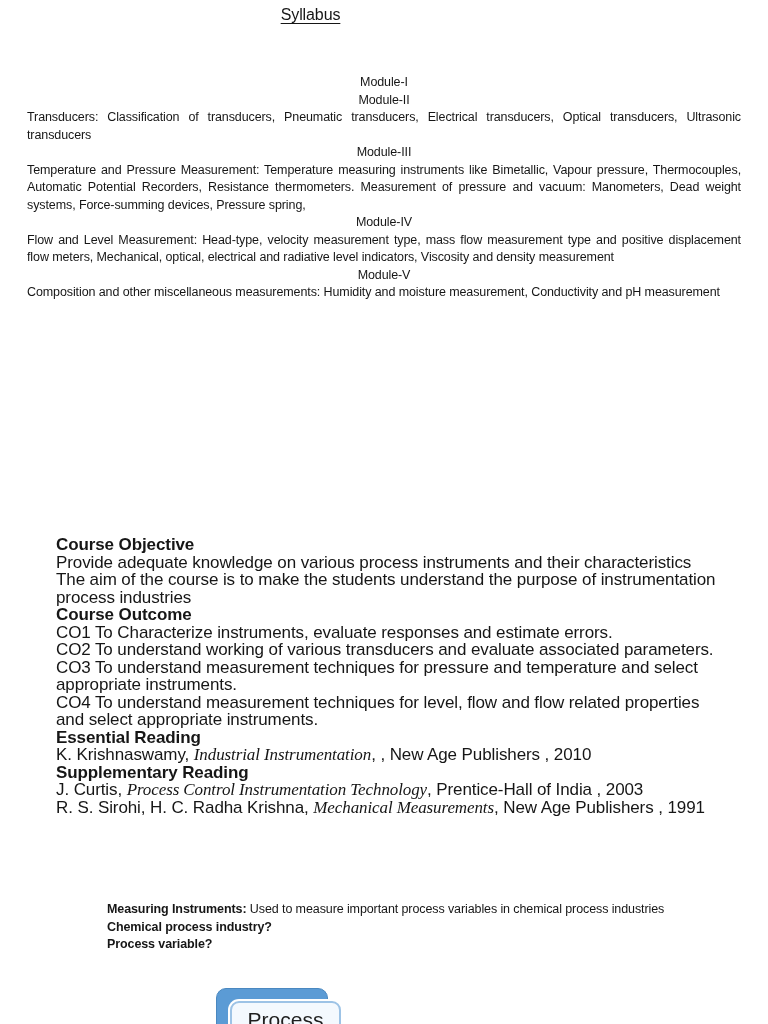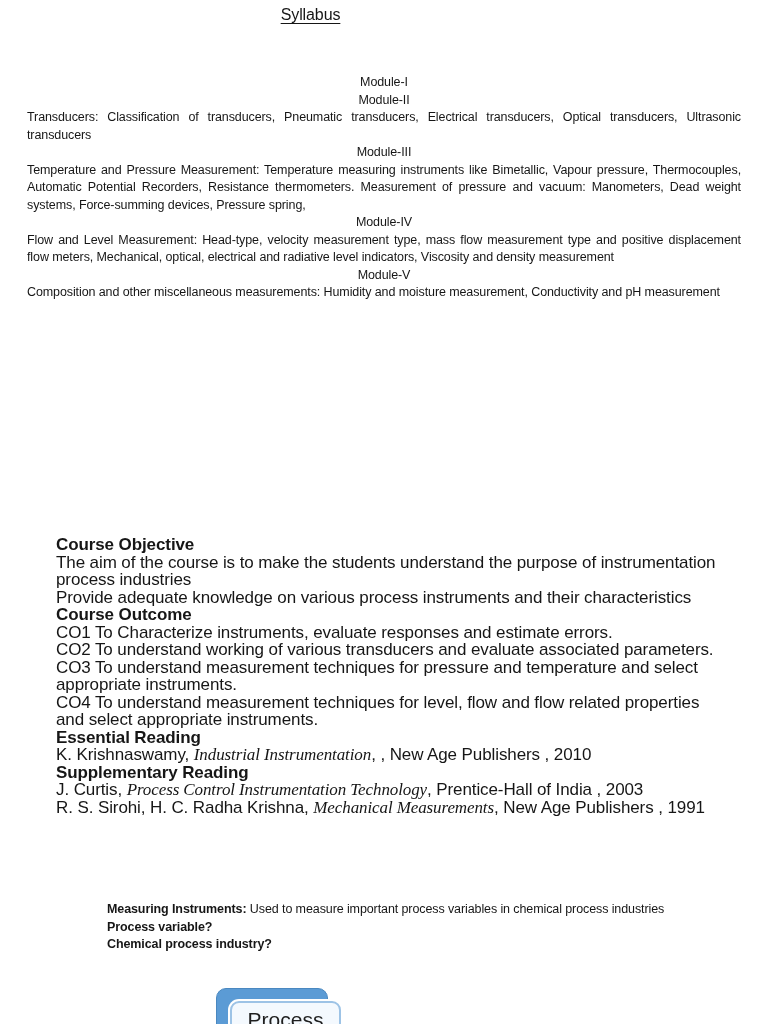--- a/index.html
+++ b/index.html
@@ -75,38 +75,38 @@
     <div class="module-heading">Module-III</div>
     <div class="module-text">Temperature and Pressure Measurement: Temperature measuring instruments like Bimetallic, Vapour pressure, Thermocouples, Automatic Potential Recorders, Resistance thermometers. Measurement of pressure and vacuum: Manometers, Dead weight systems, Force-summing devices, Pressure spring,</div>
     <div class="module-heading">Module-IV</div>
     <div class="module-text">Flow and Level Measurement: Head-type, velocity measurement type, mass flow measurement type and positive displacement flow meters, Mechanical, optical, electrical and radiative level indicators, Viscosity and density measurement</div>
     <div class="module-heading">Module-V</div>
     <div class="module-text">Composition and other miscellaneous measurements: Humidity and moisture measurement, Conductivity and pH measurement</div>
   </div>
 
   <div class="course">
     <div class="section-heading">Course Objective</div>
+    <div>Provide adequate knowledge on various process instruments and their characteristics</div>
     <div>The aim of the course is to make the students understand the purpose of instrumentation process industries</div>
-    <div>Provide adequate knowledge on various process instruments and their characteristics</div>
     <div class="section-heading">Course Outcome</div>
     <div>CO1 To Characterize instruments, evaluate responses and estimate errors.</div>
     <div>CO2 To understand working of various transducers and evaluate associated parameters.</div>
     <div>CO3 To understand measurement techniques for pressure and temperature and select appropriate instruments.</div>
     <div>CO4 To understand measurement techniques for level, flow and flow related properties and select appropriate instruments.</div>
     <div class="section-heading">Essential Reading</div>
     <div><span>K. Krishnaswamy, </span><span class="book-title">Industrial Instrumentation</span><span>, , New Age Publishers , 2010</span></div>
     <div class="section-heading">Supplementary Reading</div>
     <div><span>J. Curtis, </span><span class="book-title">Process Control Instrumentation Technology</span><span>, Prentice-Hall of India , 2003</span></div>
     <div><span>R. S. Sirohi, H. C. Radha Krishna, </span><span class="book-title">Mechanical Measurements</span><span>, New Age Publishers , 1991</span></div>
   </div>
 
   <div class="notes">
     <div><span class="bold">Measuring Instruments:</span><span> Used to measure important process variables in chemical process industries</span></div>
+    <div class="bold">Chemical process industry?</div>
     <div class="bold">Process variable?</div>
-    <div class="bold">Chemical process industry?</div>
   </div>
 
   <div class="process-outer" style="background: rgb(91, 155, 213);"></div>
   <div class="process-inner" style="background: rgb(244, 249, 254); border-color: rgb(157, 195, 230);">
     <span>Process</span>
   </div>
 
 </div>
 
 </body></html>

